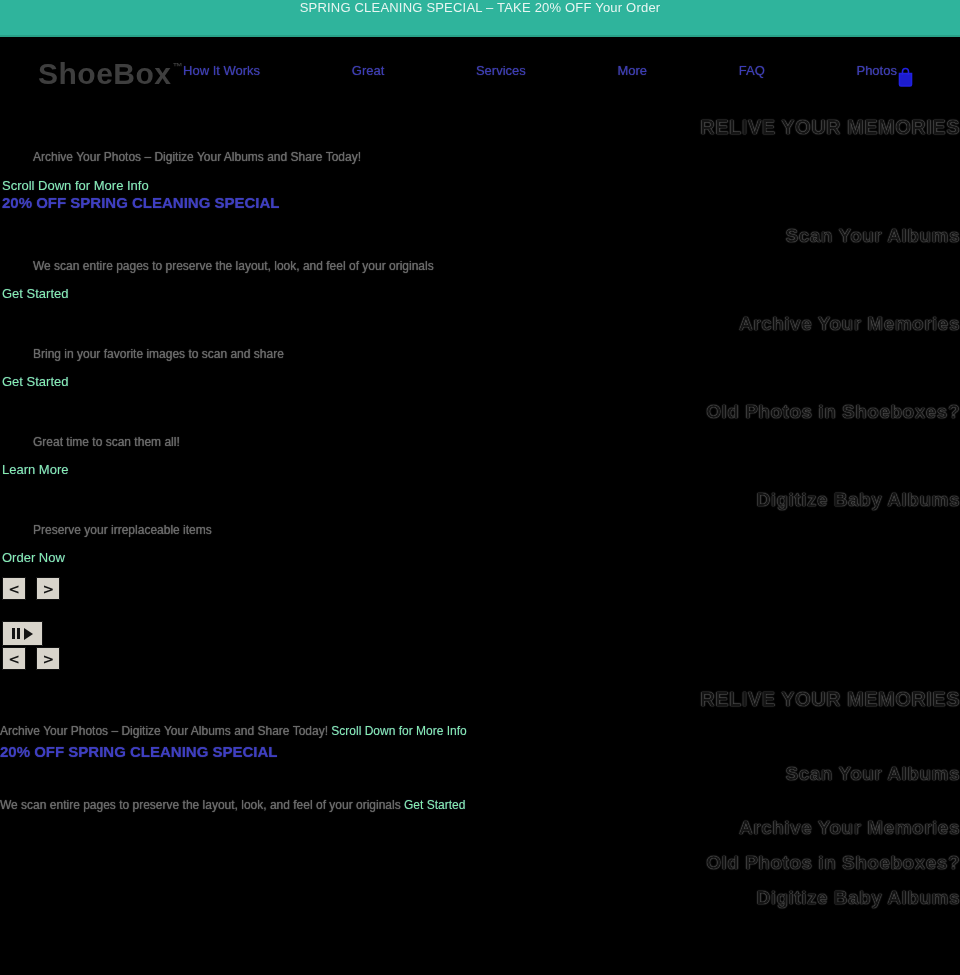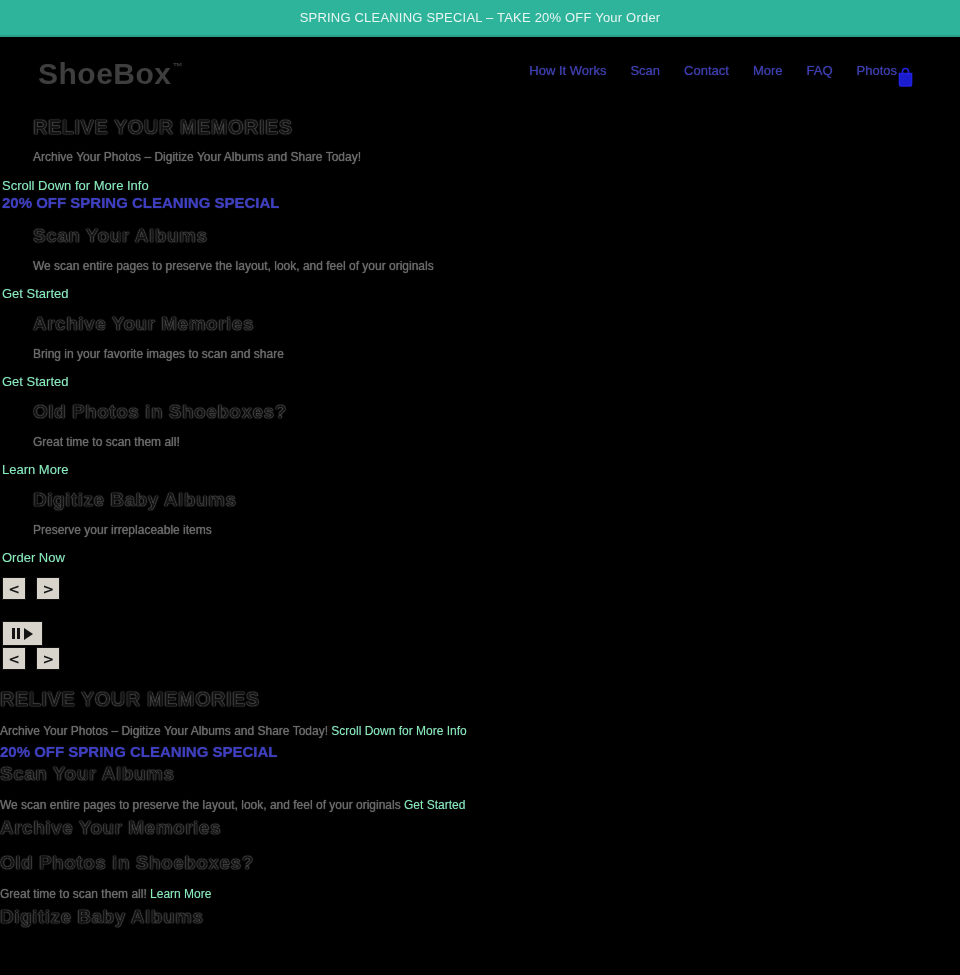--- a/index.html
+++ b/index.html
@@ -7,54 +7,54 @@
   body {
     width: 960px; height: 975px; overflow: hidden;
     font-family: "Liberation Sans", sans-serif;
     -webkit-font-smoothing: antialiased;
   }
 
   
   .banner {
     height: 37px; background: #2fb49c;
     border-bottom: 2px solid #29a188;
-    display: flex; align-items: center; justify-content: center;
+    display: flex; justify-content: center;
   }
   .banner span {
     color: #e8f6f2; font-size: 13px; letter-spacing: .2px;
   }
 
   
   header {
     height: 73px; background: #000;
     display: flex; align-items: center;
     padding: 0 46px 0 38px; position: relative;
   }
   .logo {
     color: #3e3e3e; font-size: 30px; font-weight: 600;
     letter-spacing: .5px; cursor: pointer; flex: 0 0 auto;
   }
   .logo sup { font-size: 10px; color: #3e3e3e; vertical-align: 14px; margin-left: 1px; }
   nav {
-    flex: 1 1 auto; display: flex; justify-content: flex-end; gap: 24px;
+    flex: 1 1 auto; display: flex; justify-content: space-between; gap: 24px;
     margin-top: -6px;
   }
   nav a {
     color: #3c3cb6; font-size: 13px; text-decoration: none; cursor: pointer;
     text-shadow: 0 0 1px rgba(120,120,230,.55);
   }
   .cart {
     flex: 0 0 auto; cursor: pointer; margin-top: 10px;
   }
 
   
   .h-ghost {
     color: #141414;
     text-shadow: 0 0 1px #a0a0a0, 0 0 2px rgba(140,140,140,.45);
-    font-weight: 700; letter-spacing: .5px;
+    font-weight: 700; letter-spacing: .5px; text-align: right;
   }
   .p-ghost {
     color: #6a6a6a;
     text-shadow: 0 0 1px rgba(150,150,150,.8);
   }
   a.bluelink {
     color: #86efac; text-decoration: none; cursor: pointer;
     text-shadow: 0 0 1px rgba(110,110,225,.6);
   }
   .promo {
@@ -106,22 +106,22 @@
 <body>
 
 <div class="banner">
   <span>SPRING CLEANING SPECIAL – TAKE 20% OFF Your Order</span>
 </div>
 
 <header>
   <div class="logo"><span>ShoeBox</span><sup>™</sup></div>
   <nav>
     <a>How It Works</a>
-    <a>Scan</a>
-    <a>Contact</a>
+    <a>Great</a>
+    <a>Services</a>
     <a>More</a>
     <a>FAQ</a>
     <a>Photos</a>
   </nav>
   <div class="cart">
     <span>
       <svg width="17" height="20" viewBox="0 0 17 20">
         <path d="M2.5 6.5 h12 v11 a1.5 1.5 0 0 1 -1.5 1.5 h-9 a1.5 1.5 0 0 1 -1.5 -1.5 z" fill="#1c1ccf" stroke="#2121e0" stroke-width="1.6"></path>
         <path d="M5.5 8 V4.5 a3 3 0 0 1 6 0 V8" fill="none" stroke="#2121e0" stroke-width="1.6"></path>
       </svg>
@@ -193,17 +193,16 @@
     <h1 class="h-ghost">RELIVE YOUR MEMORIES</h1>
     <p class="p-ghost"><span>Archive Your Photos – Digitize Your Albums and Share Today!</span> <a class="bluelink">Scroll Down for More Info</a></p>
     <span class="promo">20% OFF SPRING CLEANING SPECIAL</span>
 
     <h2 class="h-ghost">Scan Your Albums</h2>
     <p class="p-ghost"><span>We scan entire pages to preserve the layout, look, and feel of your originals</span> <a class="bluelink">Get Started</a></p>
 
     <h2 class="h-ghost">Archive Your Memories</h2>
 
     <h2 class="h-ghost">Old Photos in Shoeboxes?</h2>
-    <p class="p-ghost"><span>Great time to scan them all!</span> <a class="bluelink">Learn More</a></p>
 
     <h2 class="h-ghost">Digitize Baby Albums</h2>
   </section>
 </main>
 
 </body></html>

